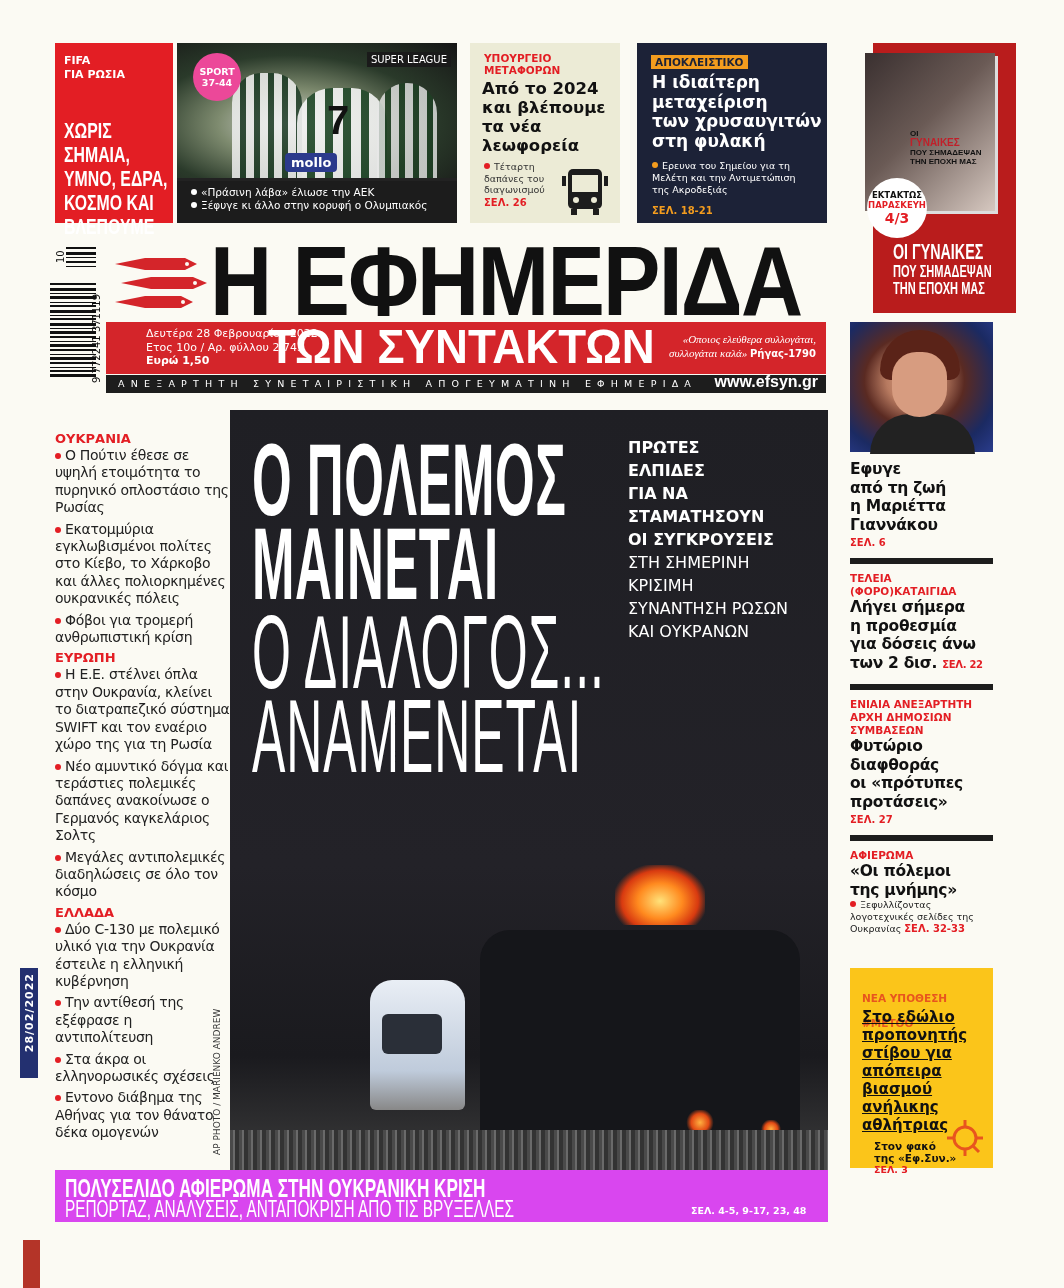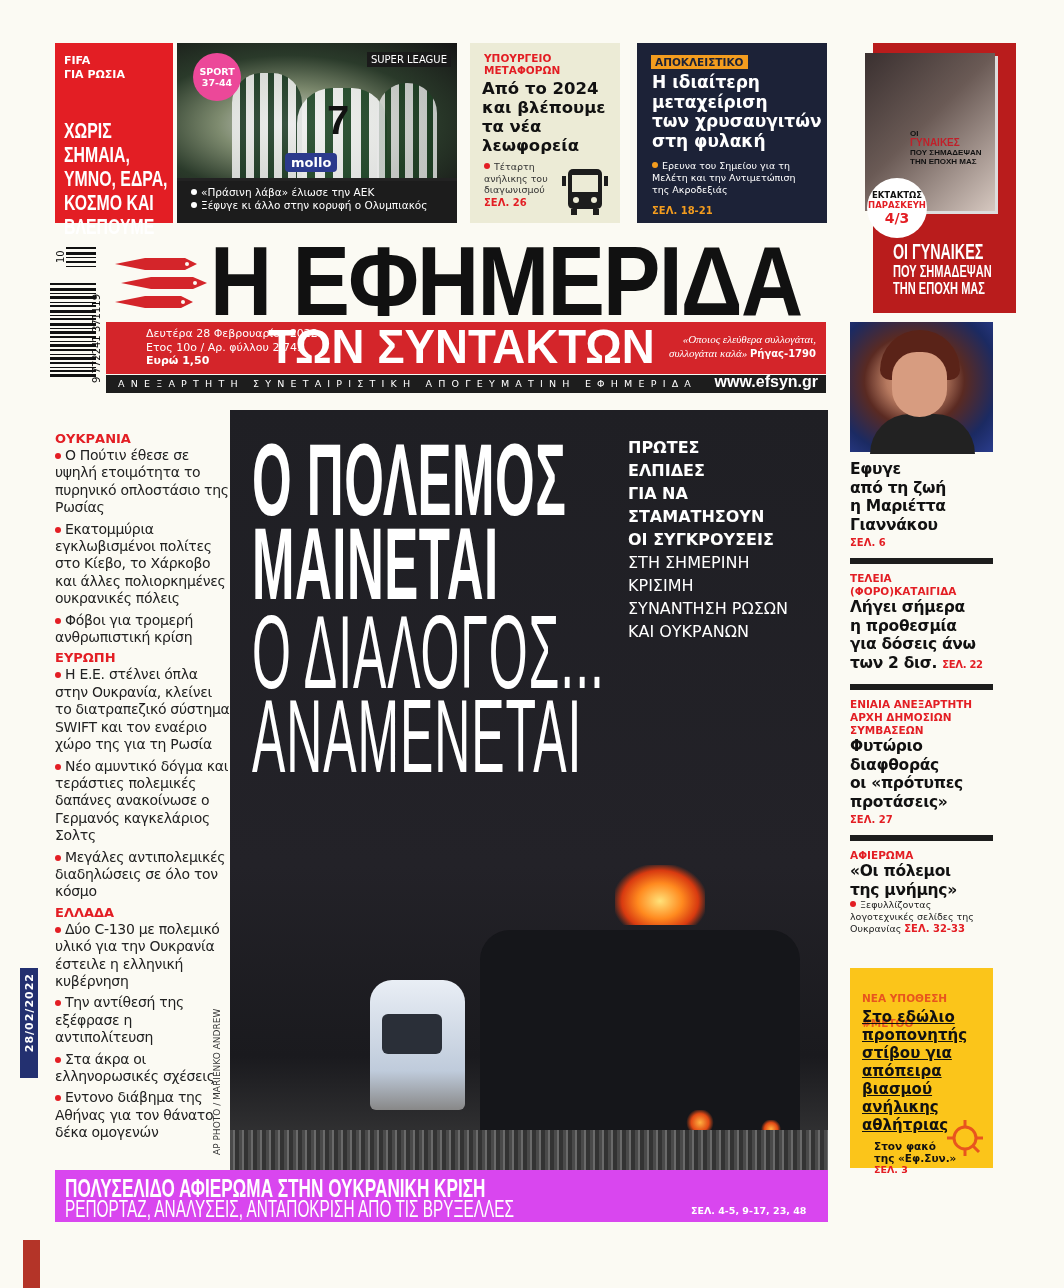--- a/index.html
+++ b/index.html
@@ -150,21 +150,21 @@
     <div>ΜΕΤΑΦΟΡΩΝ</div>
   </div>
   <div class="h">
     <div>Από το 2024</div>
     <div>και βλέπουμε</div>
     <div>τα νέα</div>
     <div>λεωφορεία</div>
   </div>
   <div class="s">
     <div><span class="dot" style="background:#e31e24"></span><span>Τέταρτη</span></div>
-    <div>ανήλικης του</div>
+    <div>δαπάνες του</div>
     <div>διαγωνισμού</div>
   </div>
   <div class="pg">ΣΕΛ. 26</div>
   <svg class="busicon" width="46" height="50" viewBox="0 0 46 50">
     <rect x="6" y="2" width="34" height="40" rx="5" fill="#1d1d1d"></rect>
     <rect x="10" y="8" width="26" height="17" fill="#ecebd6"></rect>
     <circle cx="14" cy="33" r="3" fill="#ecebd6"></circle>
       <circle cx="32" cy="33" r="3" fill="#ecebd6"></circle>
     <rect x="9" y="42" width="6" height="6" fill="#1d1d1d"></rect>
       <rect x="31" y="42" width="6" height="6" fill="#1d1d1d"></rect>

